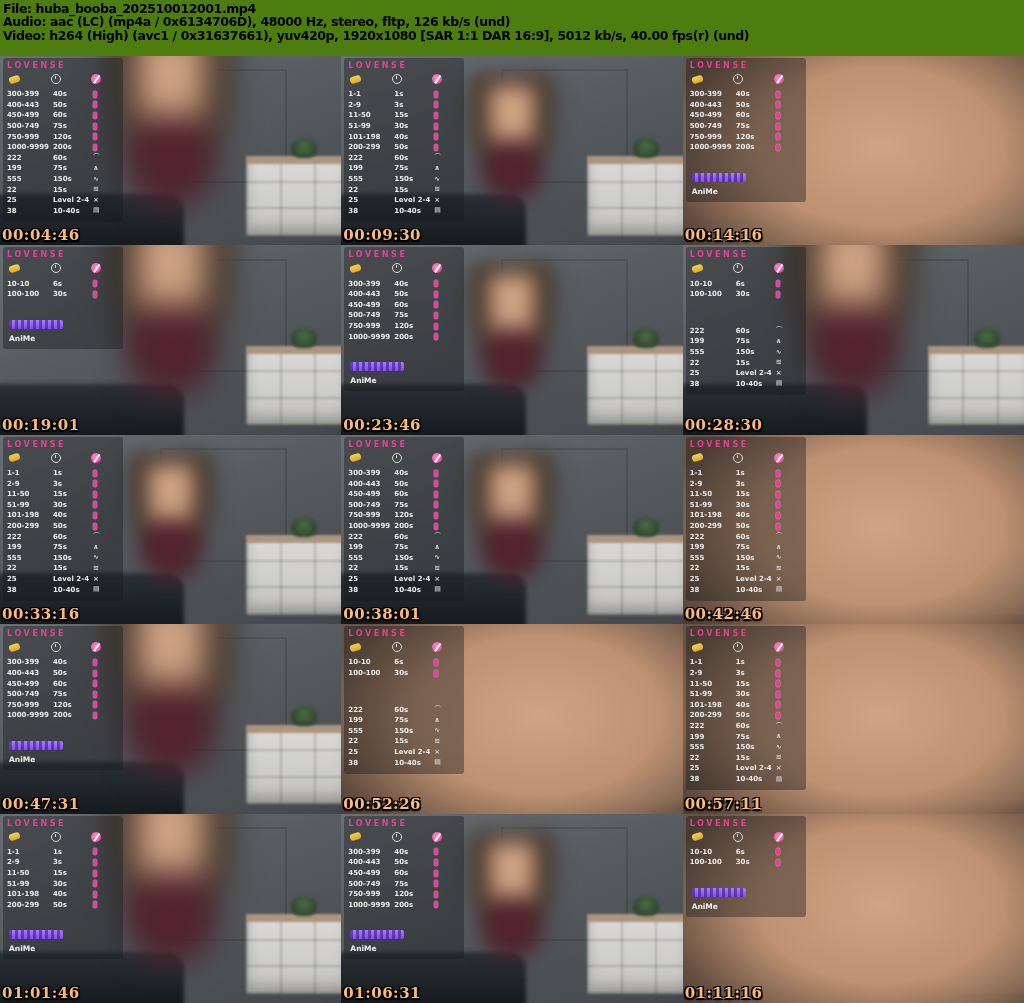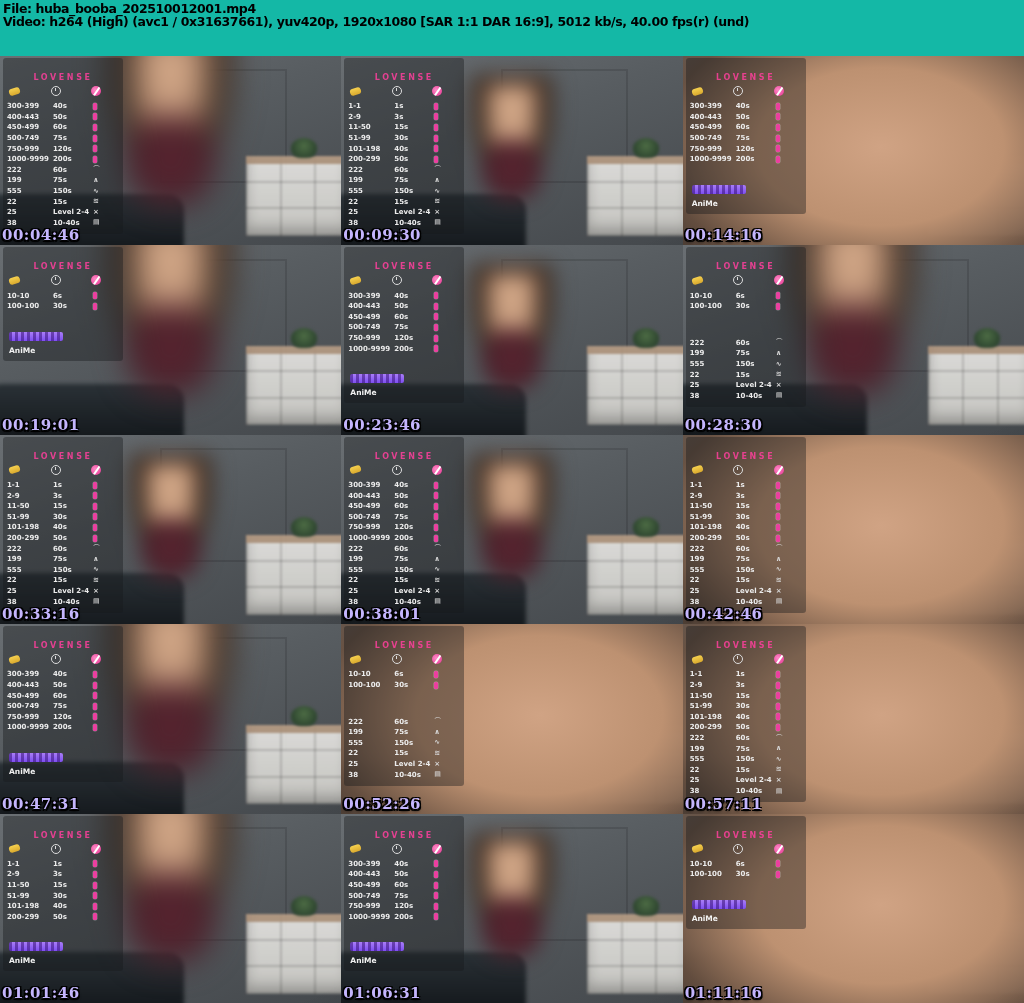--- a/index.html
+++ b/index.html
@@ -1,19 +1,19 @@
 <!DOCTYPE html>
 <html><head>
 <meta charset="utf-8">
 <style>
   html,body{margin:0;padding:0;background:#ffffff;}
   .sheet{width:1024px;height:1003px;overflow:hidden;background:#ffffff;position:relative;}
 
   
-  .header{height:56px;background:#14b8a6;box-sizing:border-box;padding:2px 0 0 3px;}
+  .header{height:56px;background:#4d7c0f;box-sizing:border-box;padding:2px 0 0 3px;}
   .hline{font:bold 12.5px "DejaVu Sans", sans-serif;color:#000;line-height:13.4px;
          letter-spacing:-0.4px;white-space:nowrap;}
 
   
   .grid{display:grid;width:1024px;height:947px;
         grid-template-columns:repeat(3,1fr);grid-template-rows:repeat(5,1fr);}
   .thumb{position:relative;overflow:hidden;background:#44484c;}
 
   
   .scene{position:absolute;inset:0;}
@@ -44,22 +44,22 @@
                    rgba(104,80,64,.92) 68%, rgba(52,50,50,.25) 100%);}
   .scene::after{content:"";position:absolute;inset:0;
         background:radial-gradient(130% 130% at 50% 38%, transparent 55%, rgba(0,0,0,.28) 100%);}
   .v-torso .figure{transform:translateX(-50%) scale(1.5);top:4%;}
   .v-close .closewash{display:block;}
   .v-close .couch{filter:blur(4px);}
 
   
   .overlay{position:absolute;top:2px;left:3px;width:120px;box-sizing:border-box;
            padding:2px 4px 6px;background:rgba(22,24,27,.40);border-radius:3px;}
-  .wm{text-align:center;font:bold 8px "DejaVu Sans", sans-serif;letter-spacing:2.6px;
-      color:rgba(255,64,158,.85);margin:13px 0 4px;}
+  .wm{font:bold 8px "DejaVu Sans", sans-serif;letter-spacing:2.6px;
+      color:rgba(255,64,158,.85);margin:1px 0 4px;}
   .icons-row{display:flex;align-items:center;justify-content:space-between;
              width:92px;margin:0 2px 5px 2px;}
   .coin{width:11px;height:7px;background:linear-gradient(#f6d14f,#d9a92e);
         border-radius:3px;transform:rotate(-18deg);}
   .clock{width:8px;height:8px;border:1px solid #ddd;border-radius:50%;position:relative;}
   .clock::after{content:"";position:absolute;left:3px;top:1px;width:1px;height:3px;background:#ddd;}
   .toyhead{width:10px;height:10px;border-radius:50%;position:relative;overflow:hidden;
            background:radial-gradient(circle at 40% 40%,#ff8ac6,#e3318f);}
   .toyhead::after{content:"";position:absolute;left:5px;top:-2px;width:2px;height:14px;
            background:#fff;transform:rotate(35deg);}
@@ -73,31 +73,32 @@
         background:
           repeating-linear-gradient(90deg, rgba(55,16,120,.55) 0 3px, transparent 3px 6px),
           linear-gradient(#a97ef7,#7e4ff0);}
   .anime{display:flex;align-items:flex-end;margin:5px 0 0 2px;
          font:bold 7.5px "DejaVu Sans", sans-serif;color:#f2f2f2;gap:46px;}
   .anime-icon{width:5px;height:8px;background:#ee3fa4;border-radius:2px;
          transform:rotate(25deg);margin-left:56px;}
 
   
   .ts{position:absolute;left:2px;bottom:1px;font:bold 15px "DejaVu Serif", serif;
-      color:#c4b5fd;letter-spacing:.5px;
+      color:#fdba74;letter-spacing:.5px;
       text-shadow:-1.5px -1.5px 0 #000,1.5px -1.5px 0 #000,-1.5px 1.5px 0 #000,
                   1.5px 1.5px 0 #000,0 2px 3px #000;}
 </style>
 </head>
 <body>
 
 <div class="sheet">
 
   <div class="header">
     <div class="hline">File: huba_booba_202510012001.mp4</div>
+    <div class="hline">Audio: aac (LC) (mp4a / 0x6134706D), 48000 Hz, stereo, fltp, 126 kb/s (und)</div>
     <div class="hline">Video: h264 (High) (avc1 / 0x31637661), yuv420p, 1920x1080 [SAR 1:1 DAR 16:9], 5012 kb/s, 40.00 fps(r) (und)</div>
   </div>
 
   <div class="grid">
       <div class="thumb v-torso">
     <div class="scene">
       <div class="wall"></div>
       <div class="shelf"></div>
       <div class="plant"></div>
       <div class="couch"></div>

